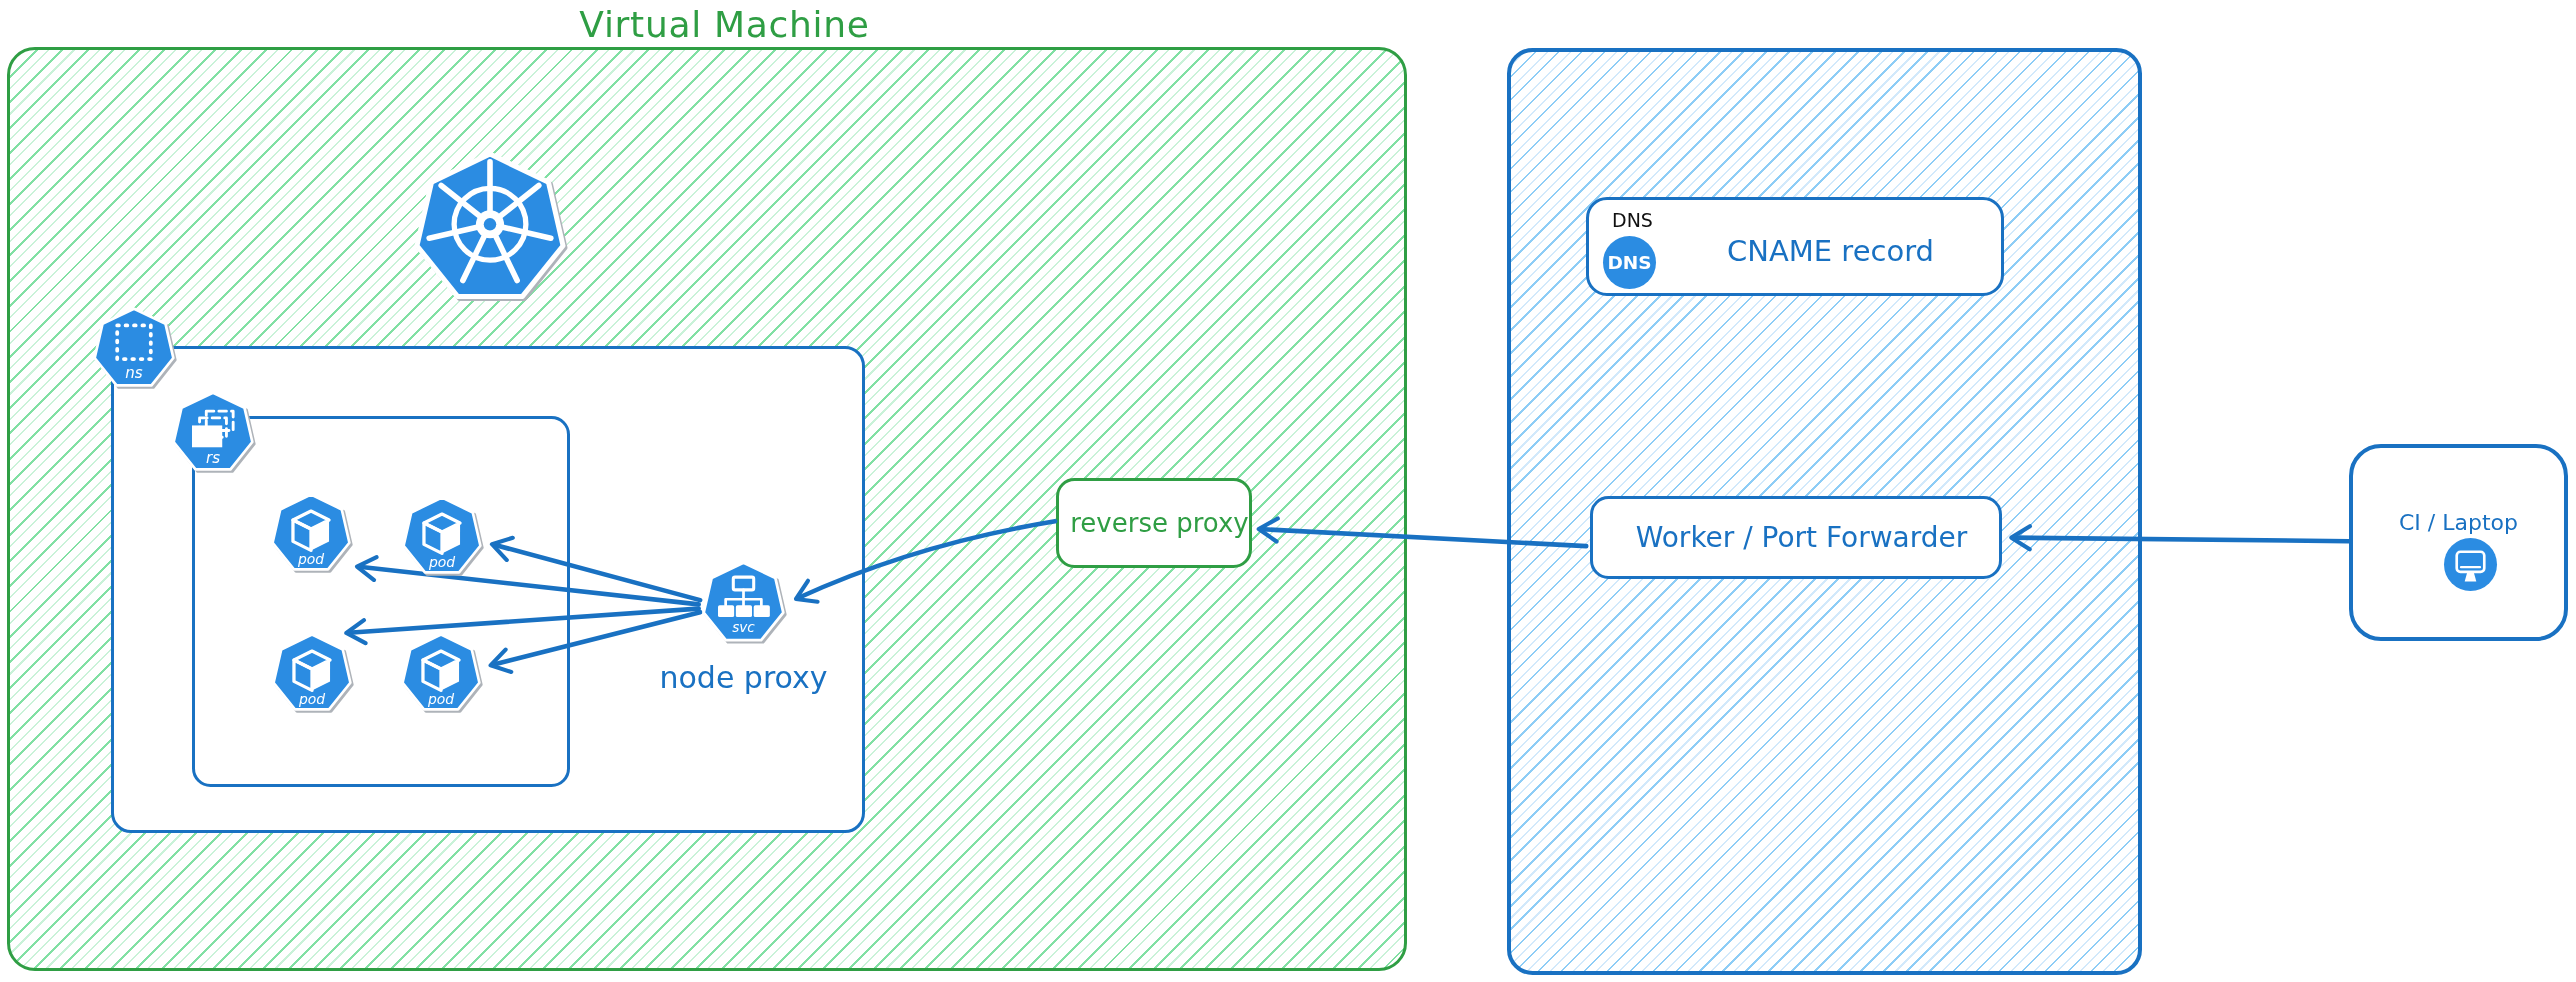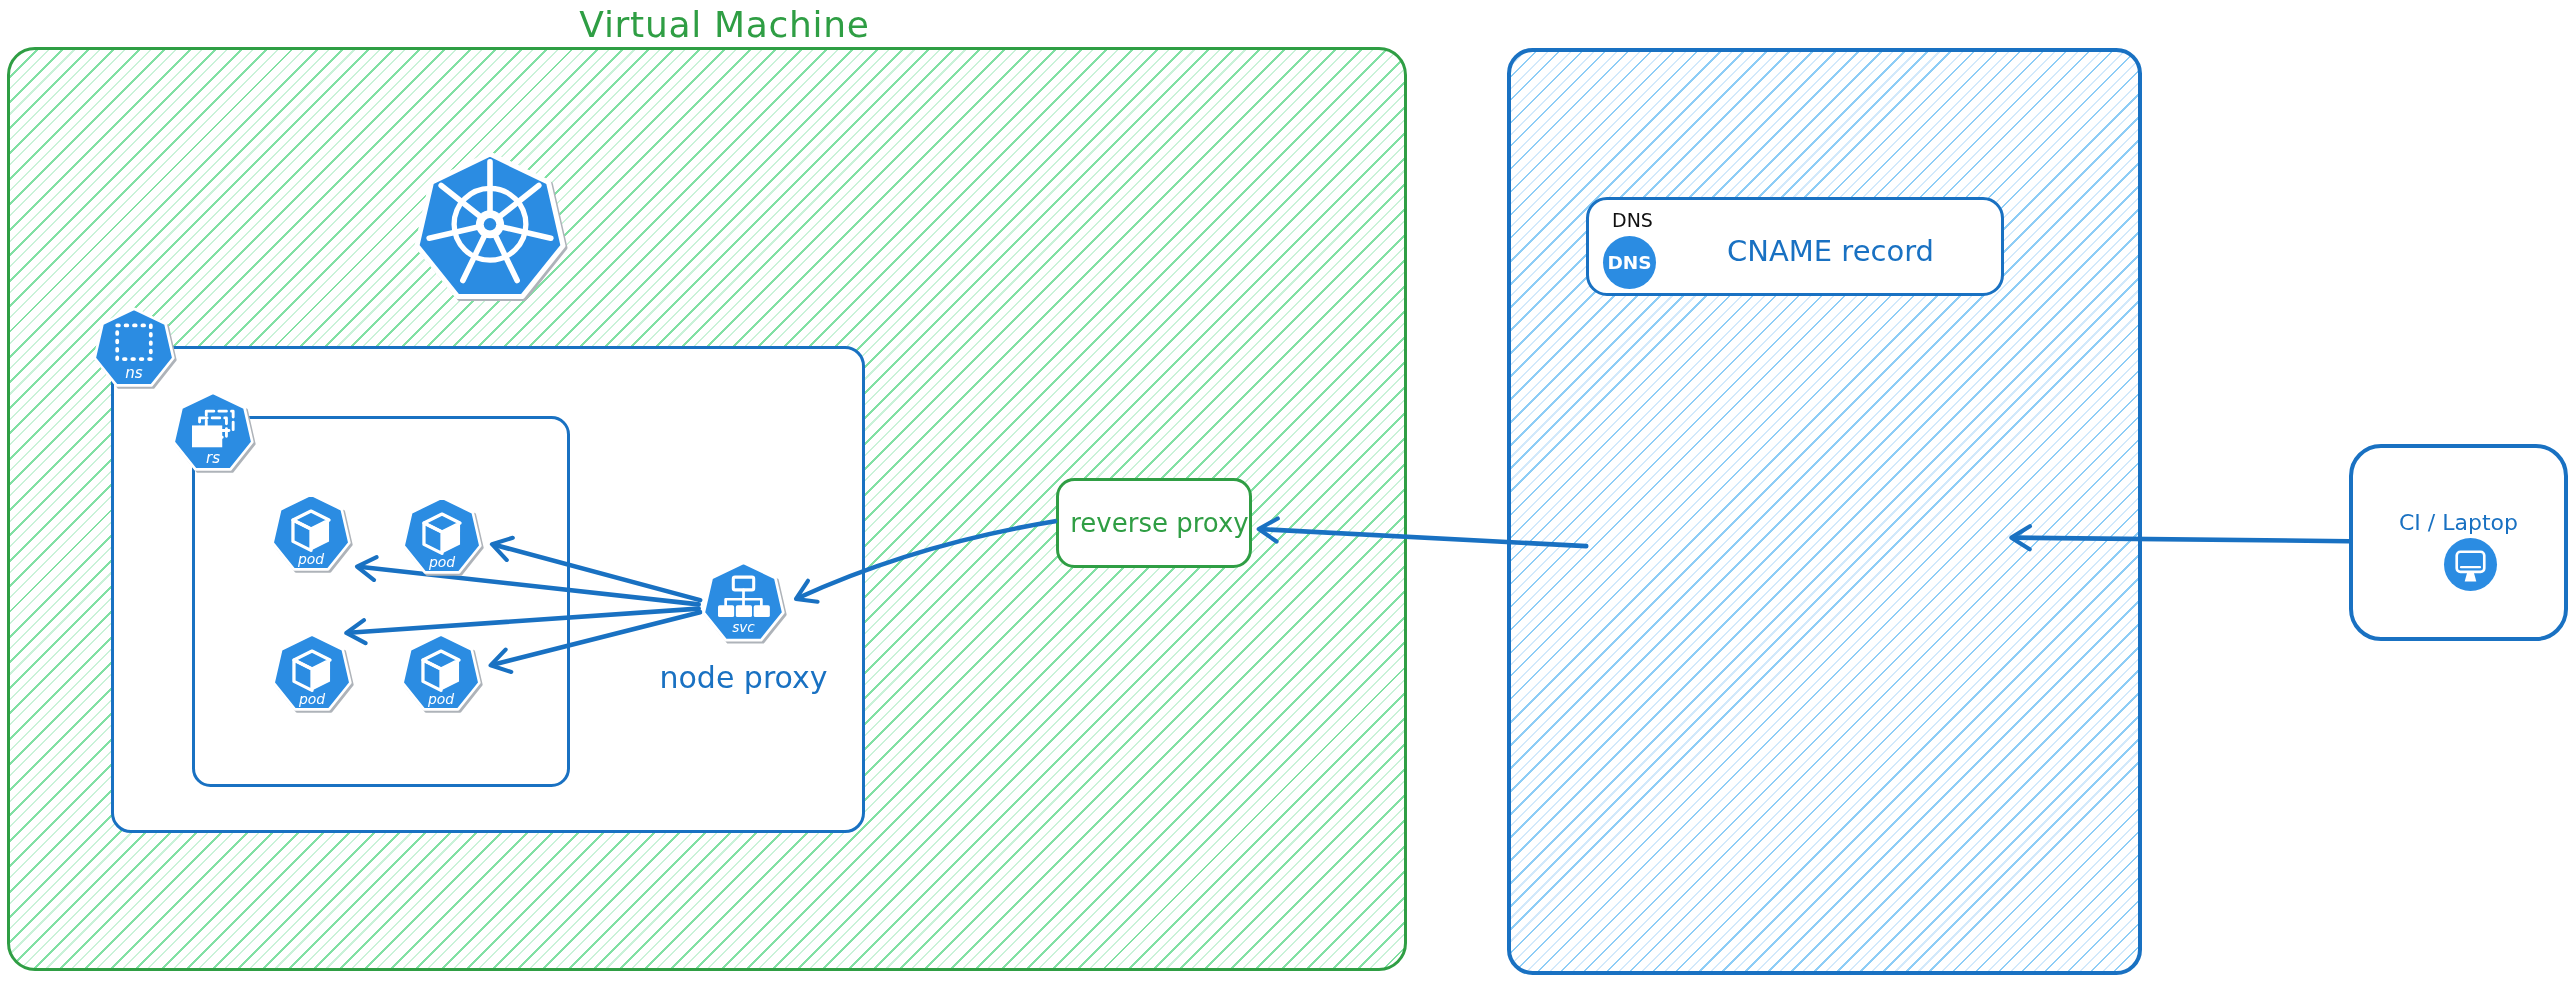--- a/index.html
+++ b/index.html
@@ -56,20 +56,24 @@
 
   <div class="box" style="left:1586px;top:197px;width:418px;height:99px;
        border:3.6px solid var(--blue);border-radius:21px;">
     <div class="abs" style="left:23px;top:8.5px;color:var(--ink);font-size:19px;">DNS</div>
     <div class="dns-circle" style="left:14px;top:36px;width:53px;height:53px;font-size:18.5px;">
       <span>DNS</span>
     </div>
     <div class="abs blue-t" style="left:85px;right:14px;top:34px;text-align:center;font-size:29px;">CNAME record</div>
   </div>
 
+  <div class="box label-box" style="left:1590px;top:496px;width:412px;height:83px;
+       border:3.6px solid var(--blue);border-radius:18.5px;">
+    <span class="blue-t" style="font-size:28px;white-space:nowrap;">Worker / Port Forwarder</span>
+  </div>
 
   <div class="box" style="left:2349px;top:444px;width:219px;height:197px;
        border:4.3px solid var(--blue);border-radius:32px;">
     <div class="abs blue-t" style="left:0;right:0;top:62px;text-align:center;font-size:22px;">CI / Laptop</div>
     <div class="dns-circle" style="left:91px;top:90px;width:53px;height:53px;">
       <svg width="53" height="53" viewBox="0 0 100 100">
         <rect class="wglyph" x="24" y="26" width="52" height="38" rx="7" stroke-width="5"></rect>
         <line class="wglyph" x1="32" y1="55" x2="68" y2="55" stroke-width="4"></line>
         <polygon class="wfill" points="44,64 56,64 61,82 39,82"></polygon>
       </svg>

